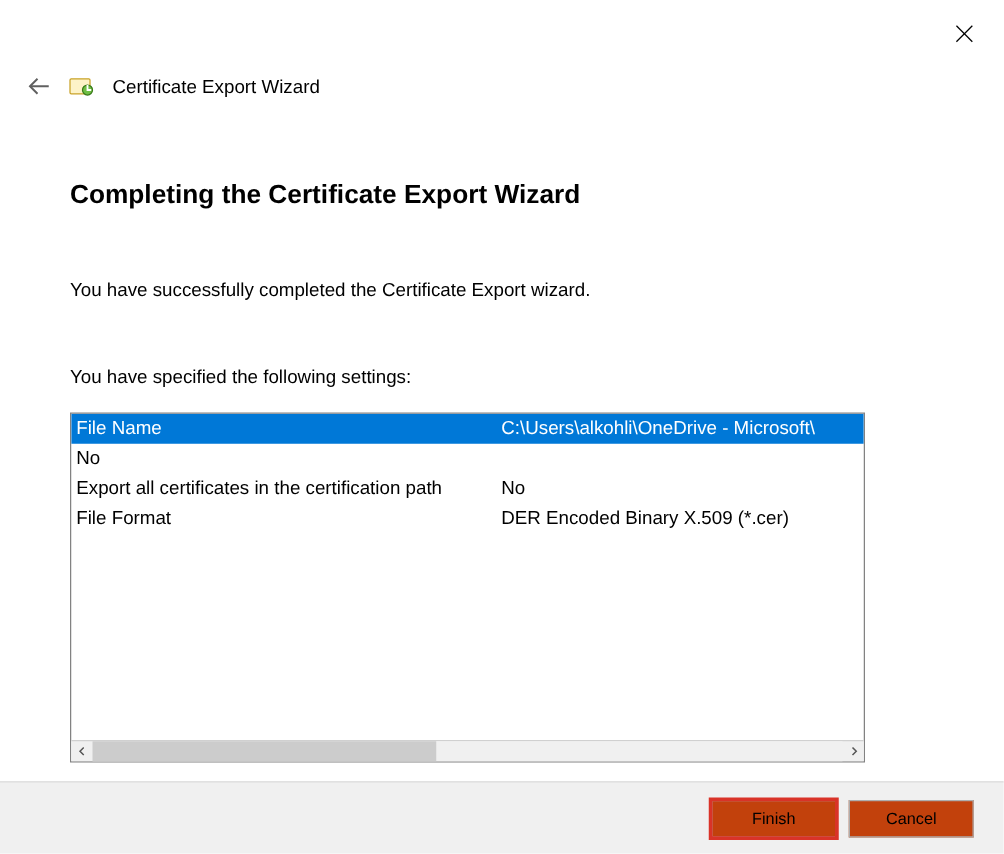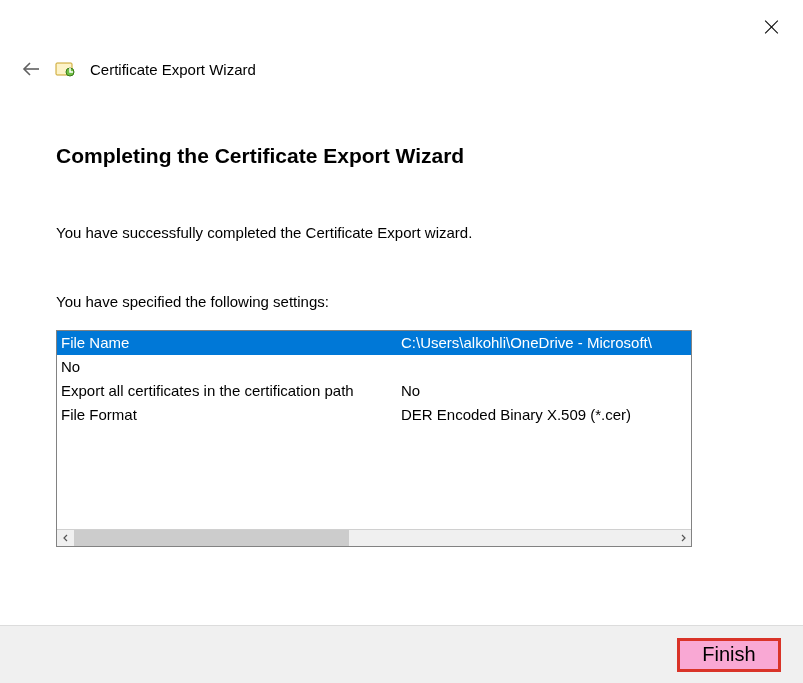--- a/index.html
+++ b/index.html
@@ -78,21 +78,21 @@
       margin-bottom: 52px;
     }
     .settings-label {
       font-size: 15px;
       margin-bottom: 20px;
     }
 
     .table-container {
       border: 1px solid #828282;
       width: 636px;
-      height: 217px;
+      height: 280px;
       display: flex;
       flex-direction: column;
       background: #fff;
       gap: 16px;
     }
     .table-body {
       flex: 1;
       overflow: hidden;
     }
     .table-row {
@@ -158,23 +158,23 @@
       display: flex;
       justify-content: flex-end;
       align-items: center;
       padding-right: 24px;
       gap: 10px;
     }
     .btn {
       width: 100px;
       height: 30px;
       border: 1px solid #adadad;
-      background: #f9a8d4;
+      background: #c2410c;
       font-family: inherit;
-      font-size: 20px;
+      font-size: 13px;
       cursor: pointer;
       text-align: center;
     }
     .btn-highlight {
       outline: 3px solid #d93328;
       outline-offset: -1px;
     }
   </style>
 </head>
 <body>
@@ -234,13 +234,14 @@
         <svg width="8" height="8" viewBox="0 0 8 8">
             <polyline points="3,1 6,4 3,7" fill="none" stroke="#555" stroke-width="1.2"></polyline>
           </svg>
       </div>
     </div>
   </div>
 </div>
 
 <div class="footer">
   <button class="btn btn-highlight">Finish</button>
+  <button class="btn">Cancel</button>
 </div>
 
 </body></html>

